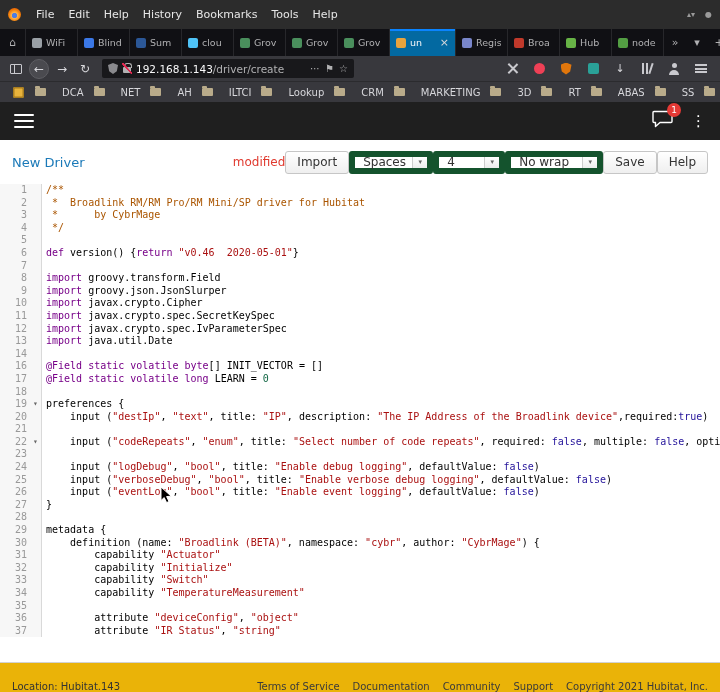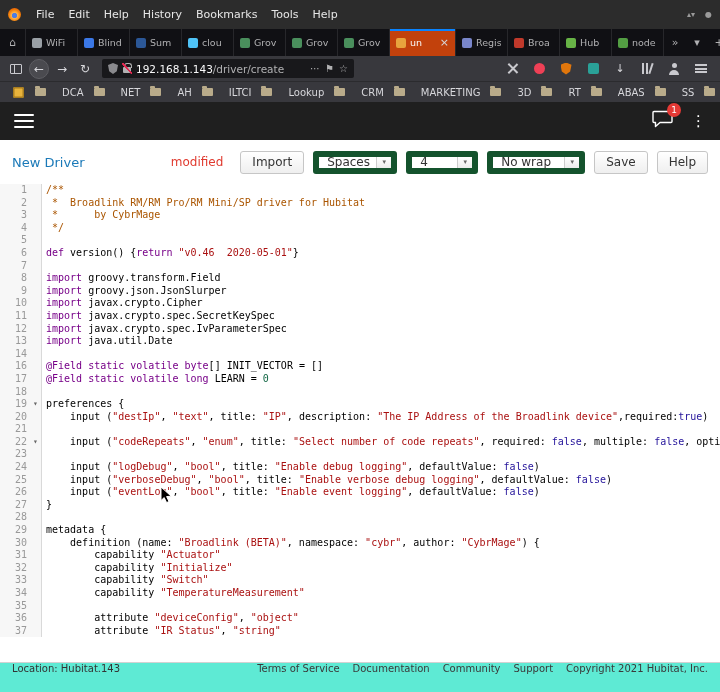--- a/index.html
+++ b/index.html
@@ -14,21 +14,21 @@
   .menus{display:flex}
   .menu-item{padding:0 7px;cursor:default}
   .tray{margin-left:auto;display:flex;gap:10px;align-items:center;color:#9a9a9a;font-size:8px}
 
   
   .tabbar{flex:0 0 27px;background:#101014;display:flex;align-items:stretch;overflow:hidden}
   .tabs{display:flex}
   .tab{display:flex;align-items:center;gap:4px;padding:0 6px;border-right:1px solid #27272b;color:#b1b1b3;
     font-size:9.5px;flex:0 0 52px;min-width:0;position:relative}
   .tab.pinned{flex:0 0 26px;justify-content:center;font-size:11px}
-  .tab.active{background:#c2410c;color:#f9f9fa;flex:0 0 66px}
+  .tab.active{background:#0369a1;color:#f9f9fa;flex:0 0 66px}
   .tab.active::before{content:"";position:absolute;top:0;left:0;right:0;height:2px;background:#0a84ff}
   .favicon{width:10px;height:10px;border-radius:2px;flex:0 0 10px}
   .tab-label{white-space:nowrap;overflow:hidden;flex:1}
   .tab-close{font-size:11px;color:#d7d7db}
   .tab-controls{margin-left:auto;display:flex;align-items:center;color:#b1b1b3}
   .tc{width:22px;text-align:center;font-size:11px}
 
   
   .navbar{flex:0 0 25px;background:#38383d;display:flex;align-items:center;padding:0 6px;gap:3px}
   .nav-btn{width:20px;height:20px;display:flex;align-items:center;justify-content:center;color:#d7d7db;font-size:12px;flex:0 0 20px}
@@ -76,24 +76,24 @@
   .hub-header{flex:0 0 38px;background:#1f1f1f;display:flex;align-items:center;padding:0 14px}
   .hamburger{width:20px;height:14px;display:flex;flex-direction:column;justify-content:space-between;cursor:pointer}
   .hamburger i{display:block;height:2px;background:#fff;border-radius:1px}
   .hub-right{margin-left:auto;display:flex;align-items:center;gap:18px}
   .chat-wrap{position:relative}
   .badge{position:absolute;top:-7px;right:-8px;min-width:14px;height:14px;border-radius:7px;background:#e53935;color:#fff;
     font-size:9px;display:flex;align-items:center;justify-content:center;padding:0 3px}
   .kebab{color:#fff;font-size:15px;line-height:1}
 
   
-  .editor-toolbar{flex:0 0 44px;display:flex;align-items:center;padding:0 12px;gap:9px;background:#fff}
+  .editor-toolbar{flex:0 0 44px;display:flex;align-items:center;padding:0 12px;gap:0;background:#fff}
   .page-title{color:#1a79b8;font-size:13px}
   .spacer{flex:1}
-  .status-modified{color:#e03a2f;font-size:12px;margin-right:8px}
+  .status-modified{color:#e03a2f;font-size:12px;margin-right:0}
   .btn{height:23px;padding:0 11px;border:1px solid #c6c6c6;border-radius:3px;background:linear-gradient(#ffffff,#efefef);
     font-size:12px;color:#333;font-family:inherit;cursor:pointer}
   .select{height:23px;border:6px solid #14532d;border-radius:3px;background:#fff;display:flex;align-items:center;font-size:12px;color:#333;cursor:pointer}
   .select .val{padding:0 8px;flex:1;white-space:nowrap;overflow:hidden}
   .select .arrow{width:15px;align-self:stretch;border-left:1px solid #ccc;display:flex;align-items:center;justify-content:center;
     font-size:7px;color:#666;background:linear-gradient(#fff,#ececec)}
   .sel-style{width:84px}.sel-size{width:72px}.sel-wrap{width:98px}
 
   
   .editor{flex:0 0 458px;height:458px;overflow:hidden;background:#fff;
@@ -103,21 +103,21 @@
   .fold{flex:0 0 12px;background:#f7f7f7;border-right:1px solid #d9d9d9;color:#666;font-size:8px;text-align:center}
   .code{white-space:pre;padding-left:4px;flex:1;overflow:hidden;color:#000}
   .t-plain{color:#000}
   .t-com{color:#aa5500}
   .t-kw{color:#770088}
   .t-str{color:#aa1111}
   .t-atom{color:#221199}
   .t-num{color:#116644}
 
   
-  .footer{flex:0 0 30px;margin-top:auto;background:#5eead4;border-top:1px solid #d2d2d2;display:flex;align-items:flex-start;
+  .footer{flex:0 0 30px;margin-top:auto;background:#eab308;border-top:1px solid #d2d2d2;display:flex;align-items:flex-end;
     padding:0 12px;font-size:10px;color:#333}
   .footer-links{margin-left:auto;display:flex;gap:13px;color:#3a3a3a}
   .flink{cursor:pointer}
   .copyright{color:#3a3a3a}
 
   .cursor{position:absolute;left:160px;top:486px;z-index:10;pointer-events:none}
 </style>
 </head>
 <body>
 

